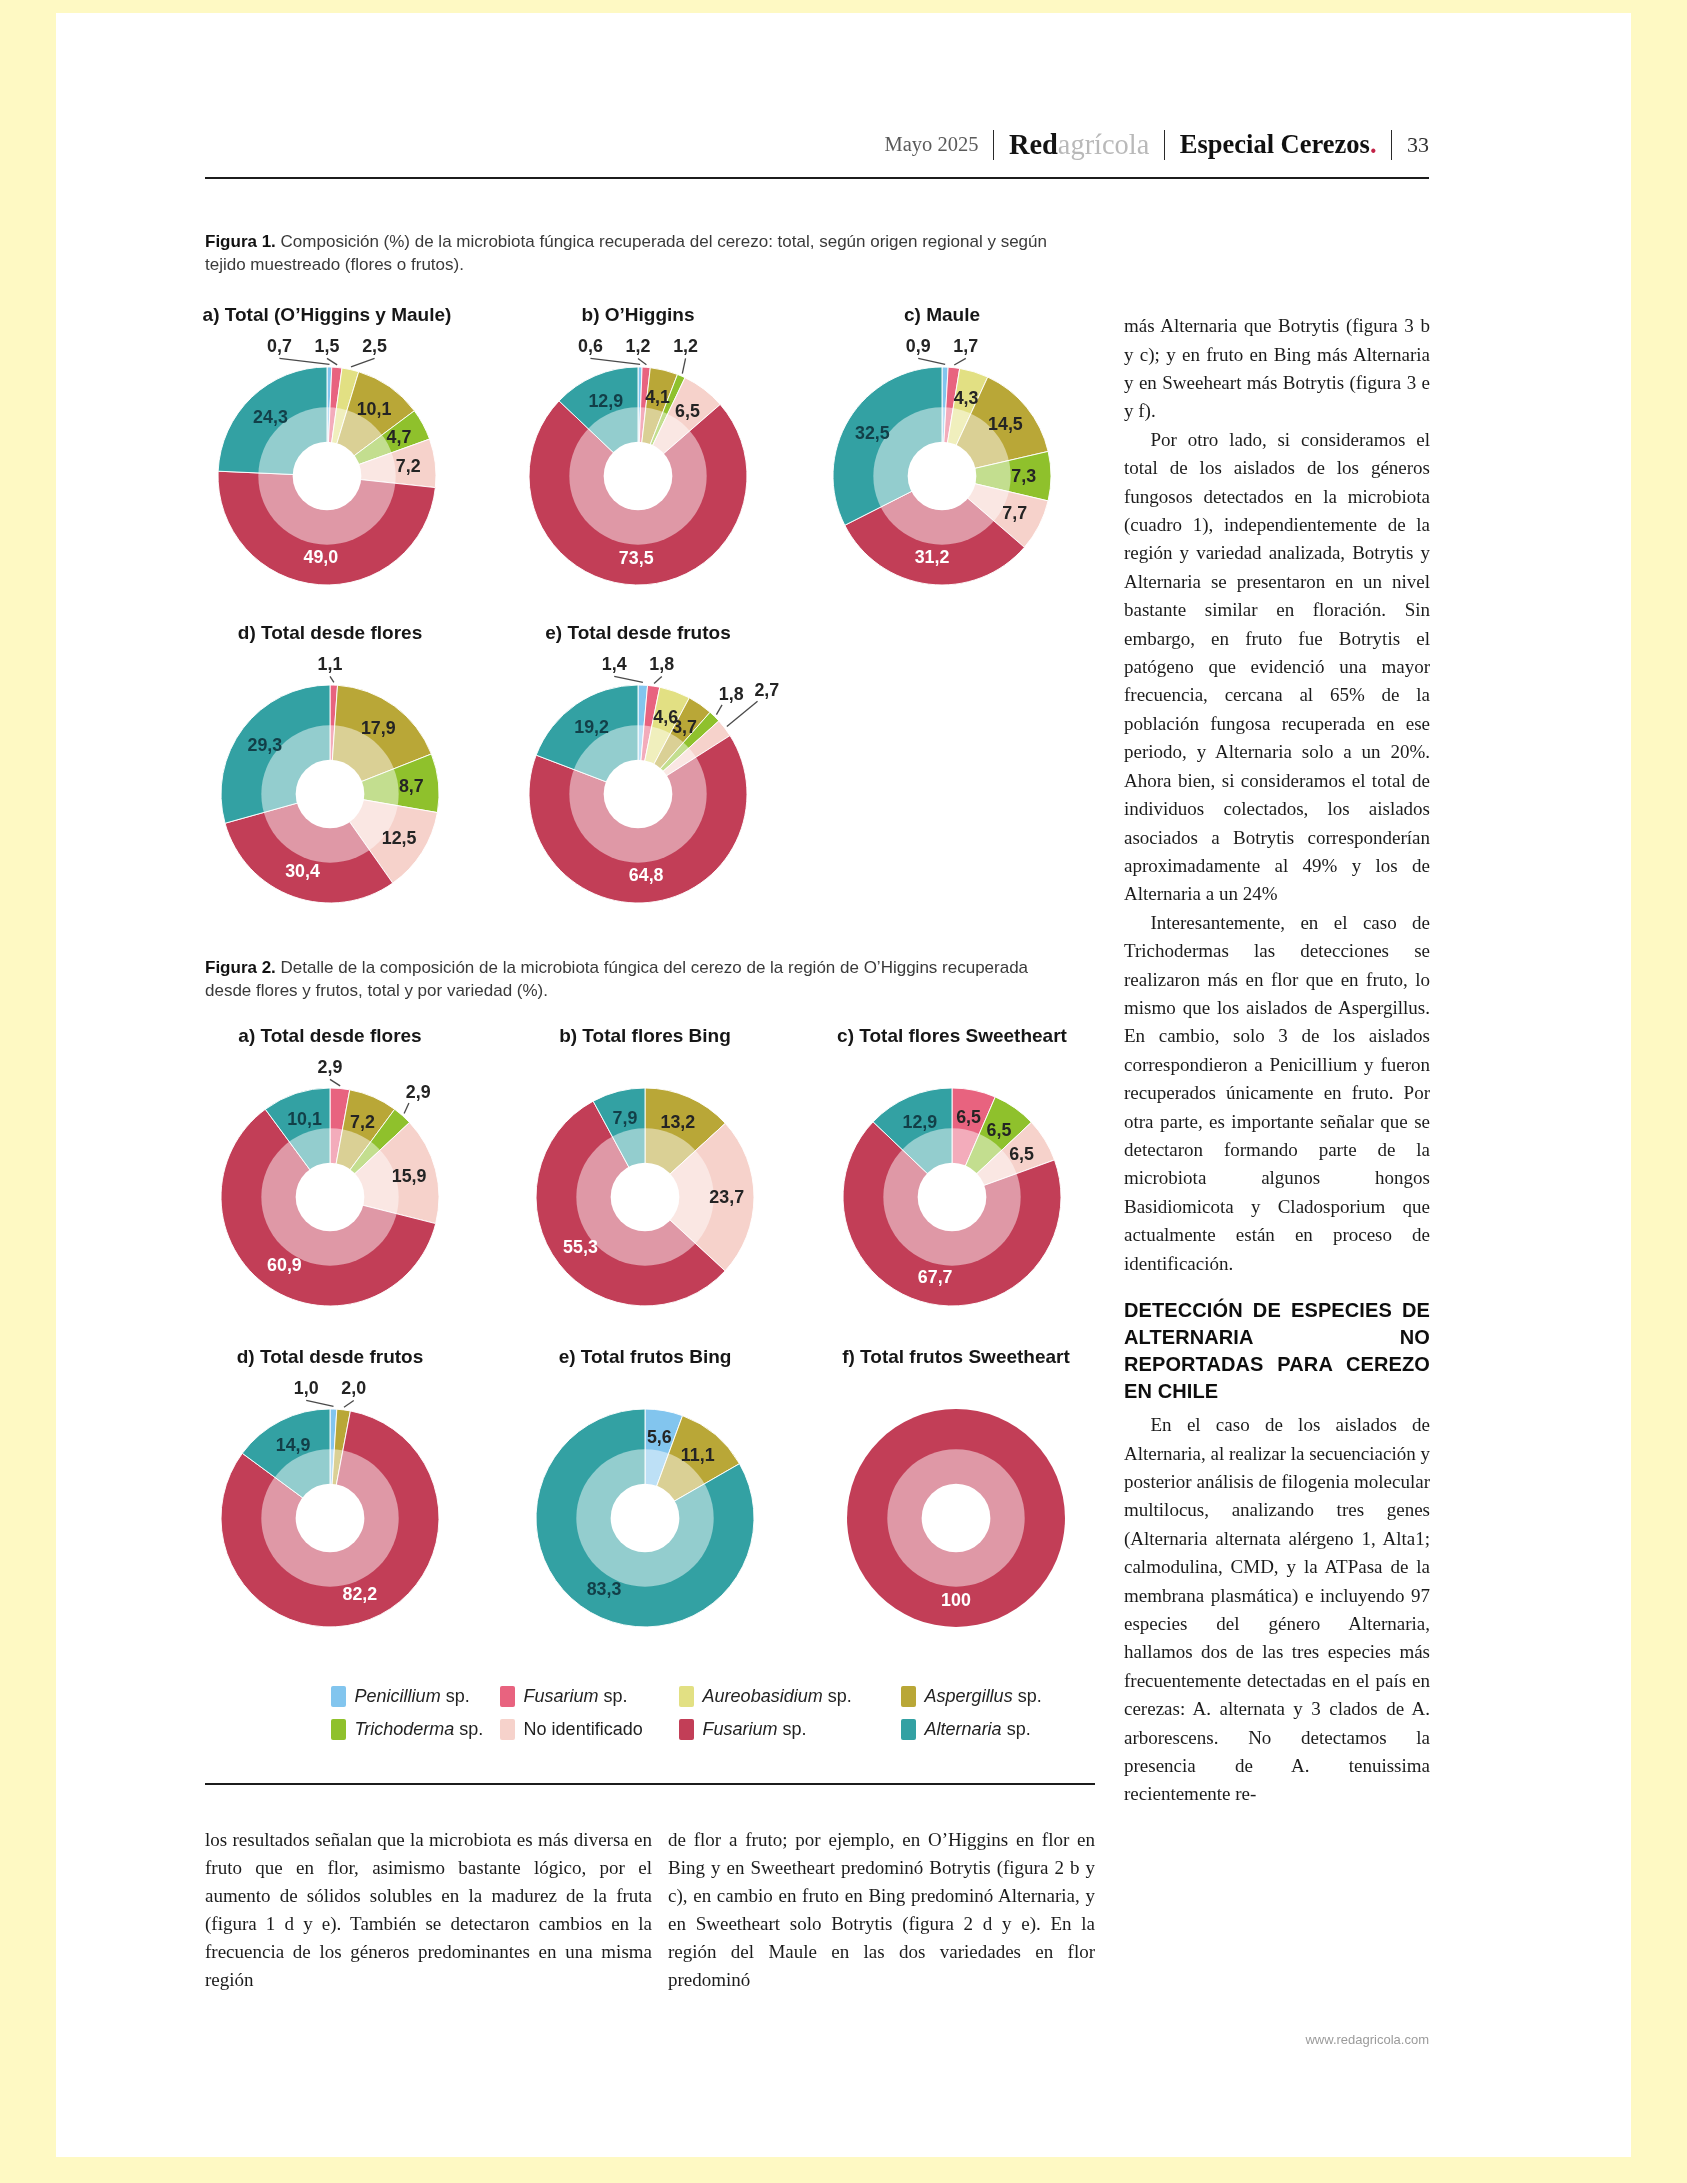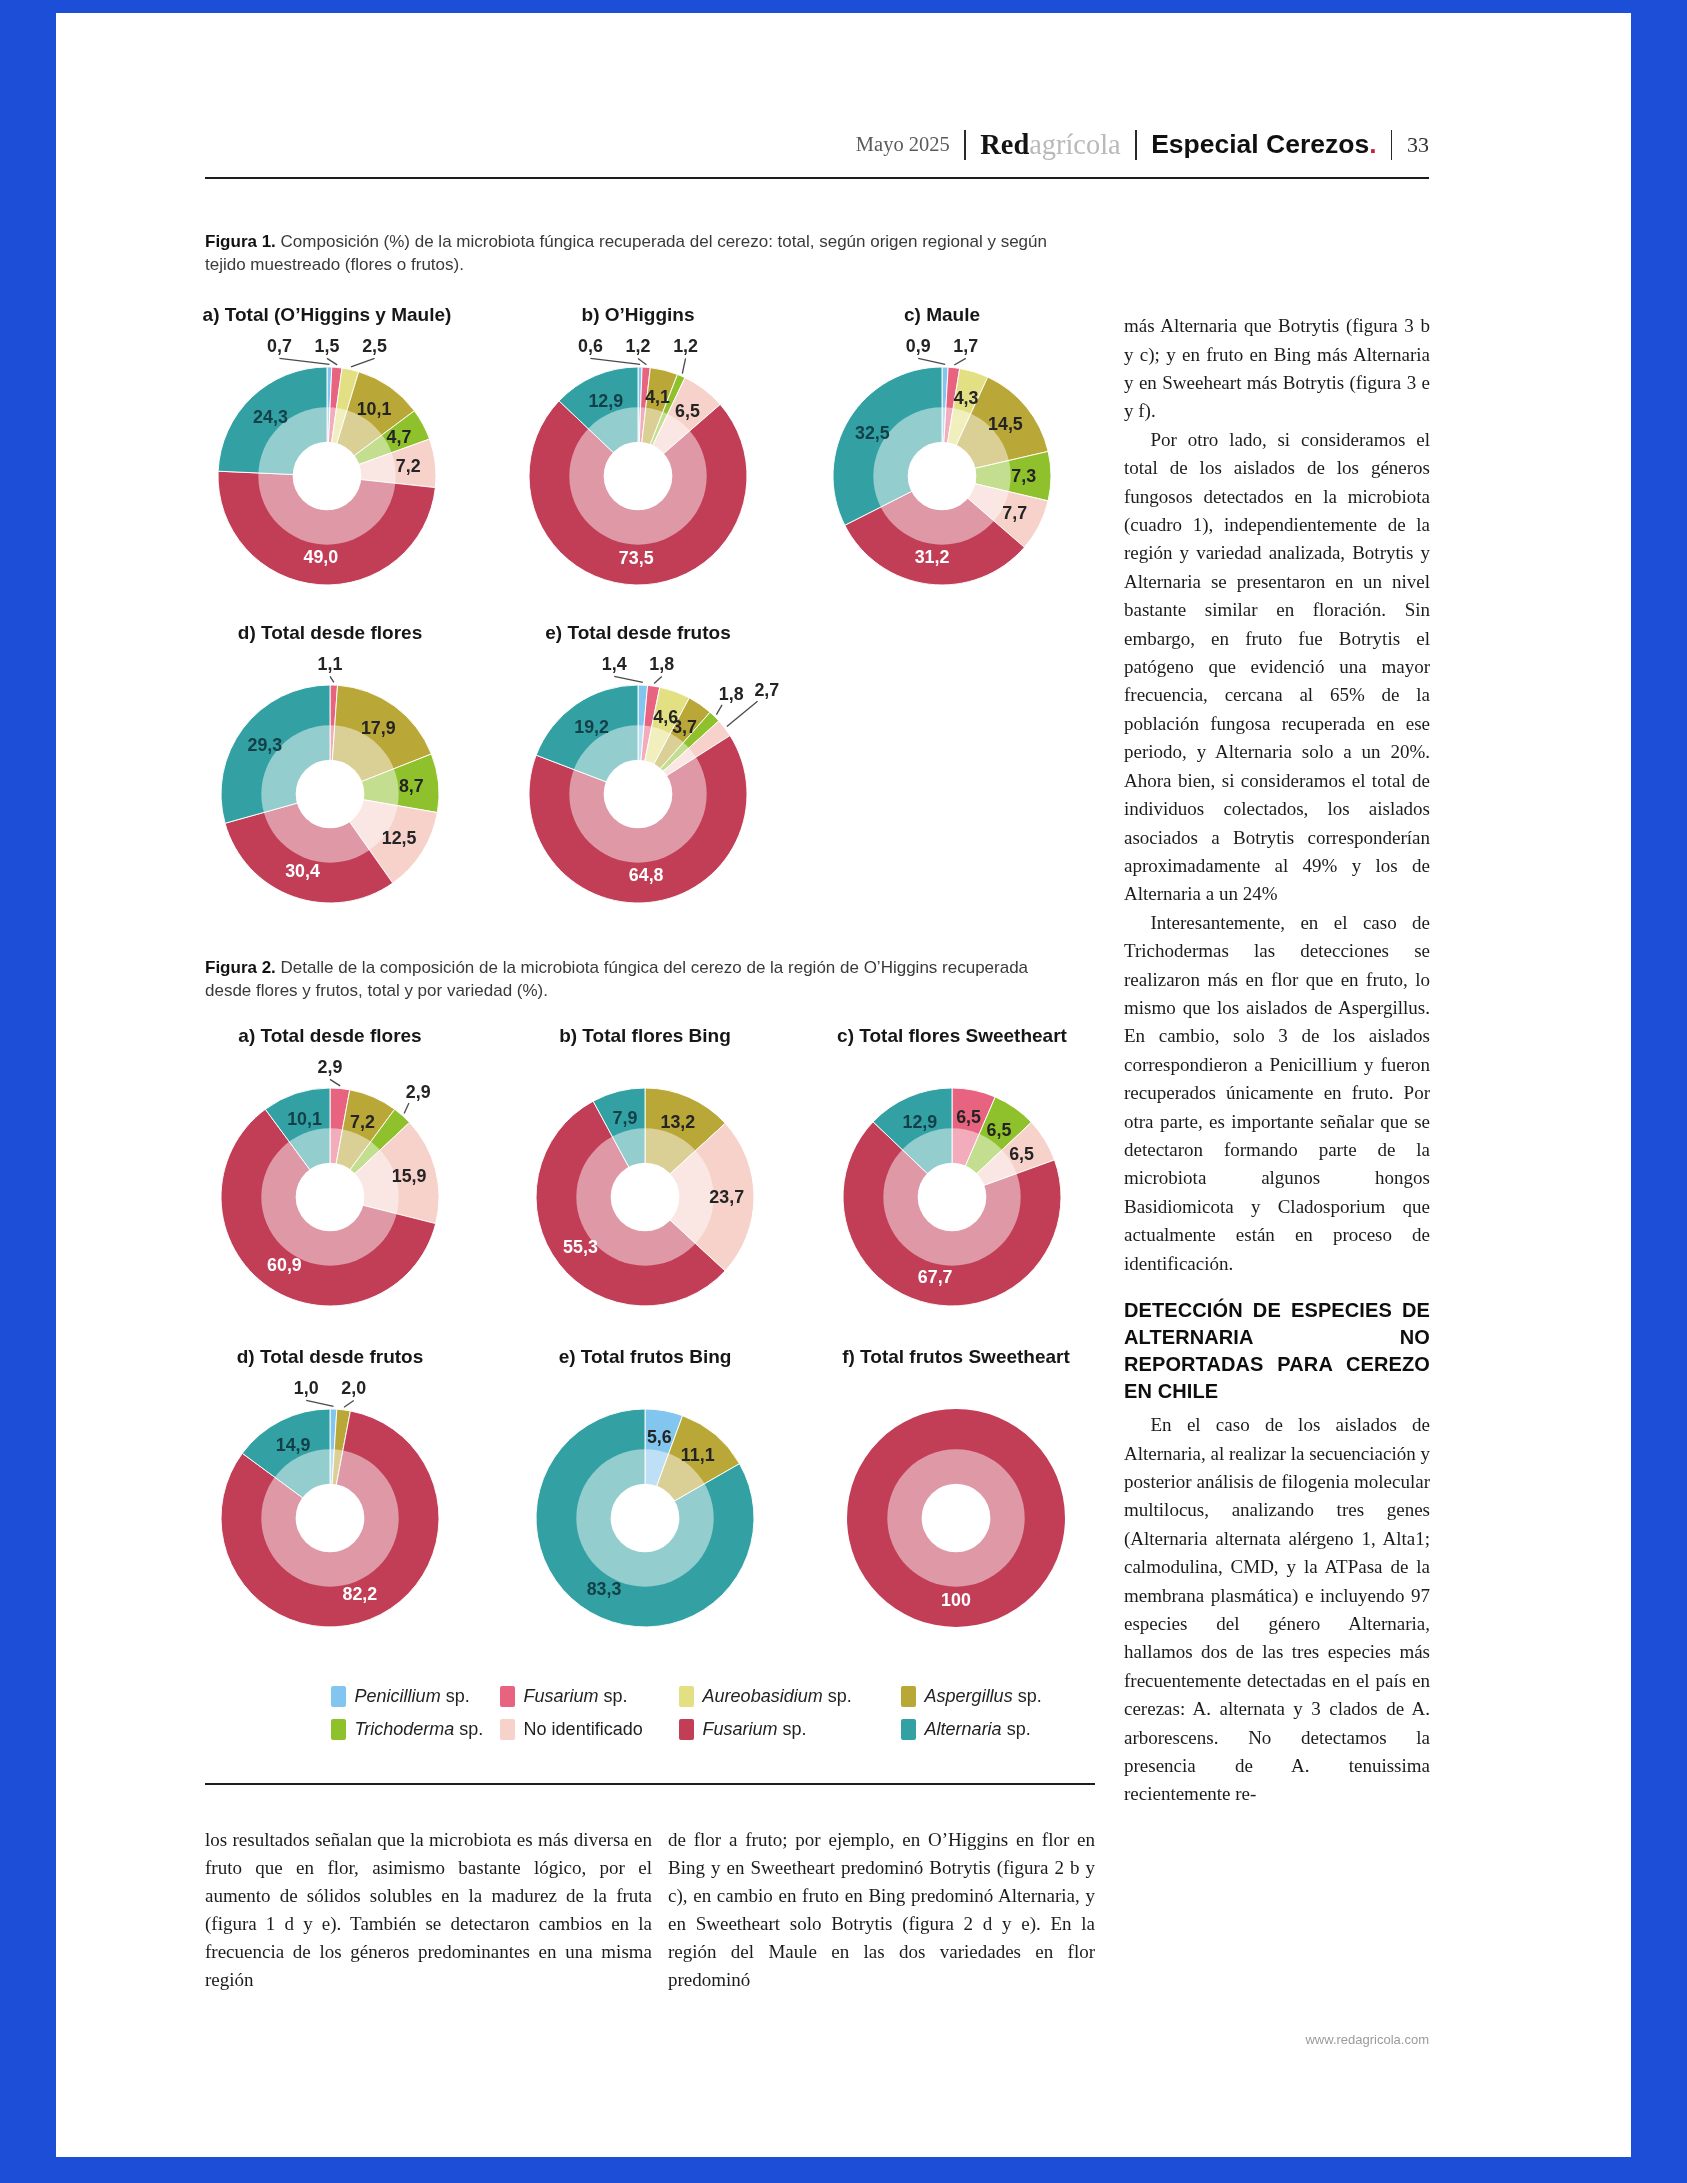--- a/index.html
+++ b/index.html
@@ -1,28 +1,28 @@
 <!DOCTYPE html>
 <html style="font-size:10.6px"><head>
 <meta charset="utf-8">
 <style>
   html,body{margin:0;padding:0;background:#474747;}
-  #canvas{position:relative;width:1687px;height:2183px;background:#1d4ed8;overflow:hidden;
+  #canvas{position:relative;width:1687px;height:2183px;background:#fef9c3;overflow:hidden;
           font-family:"Liberation Sans",sans-serif;}
   .page{position:absolute;left:56px;top:13.2px;width:1575px;height:2144px;background:#ffffff;}
 
   
   .hdr{position:absolute;left:149px;top:111px;width:1224px;height:41px;
        display:flex;justify-content:flex-end;align-items:center;gap:14.6px;}
   .hdr .date{font-family:"Liberation Serif",serif;font-size:20.5px;color:#5a5a5a;}
   .hdr .sep{width:1.3px;height:30px;background:#2a2a2a;}
   .brand{font-family:"Liberation Serif",serif;font-size:28.4px;}
   .brand .b{font-weight:700;color:#141414;}
   .brand .l{color:#b9b9b9;text-align:center;}
-  .section{font-family:Liberation Sans, sans-serif;font-size:26.5px;font-weight:700;color:#101010;}
+  .section{font-family:Liberation Serif, serif;font-size:26.5px;font-weight:700;color:#101010;}
   .section .dot{color:#c22347;}
   .pagenum{font-family:"Liberation Serif",serif;font-size:22px;color:#333;}
   .hdr-rule{position:absolute;left:149px;top:164px;width:1224px;height:2px;background:#1c1c1c;}
 
   
   .caption{position:absolute;left:149px;width:860px;font-size:17px;line-height:23px;color:#3a3a3a;}
   .caption b{color:#111;}
   .cap1{top:217px;}
   .cap2{top:943px;}
 

